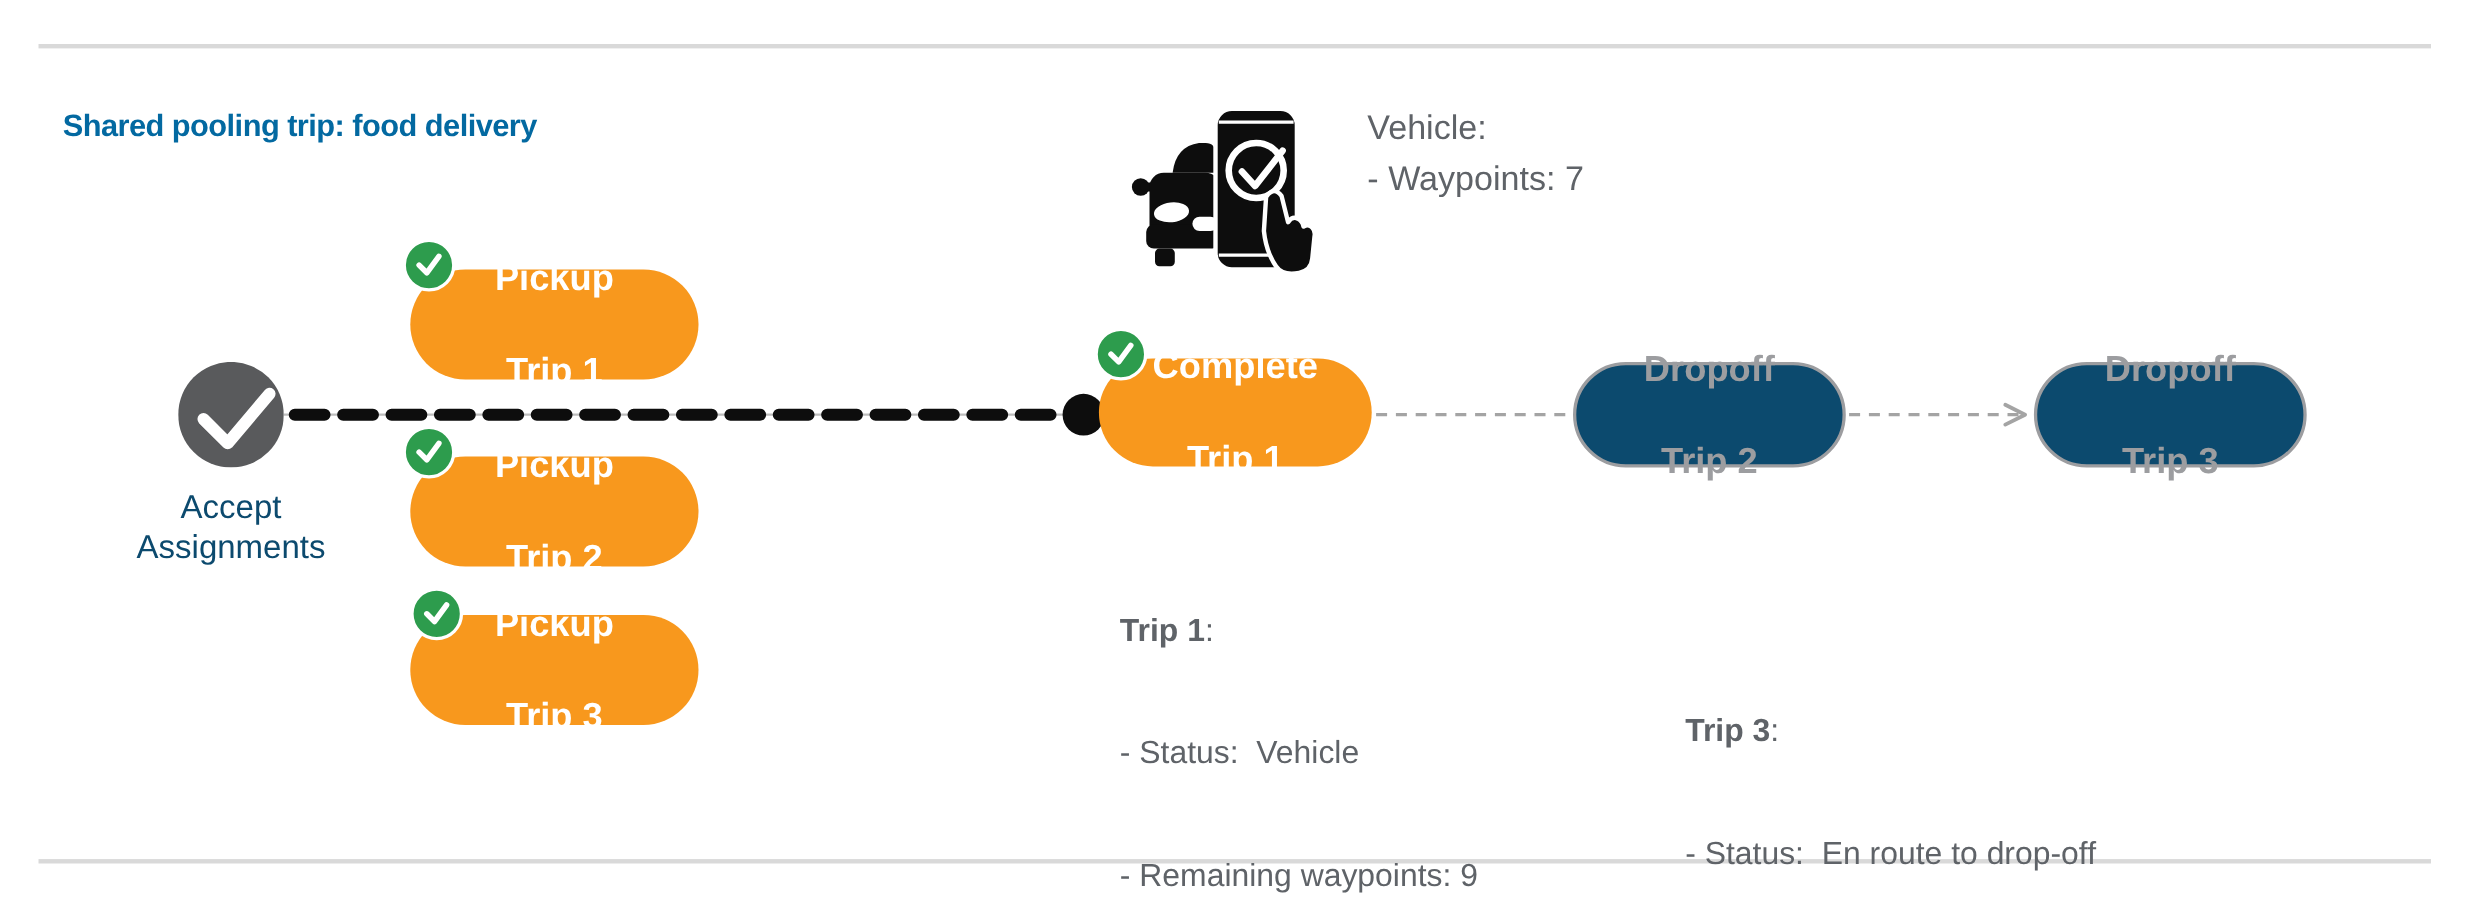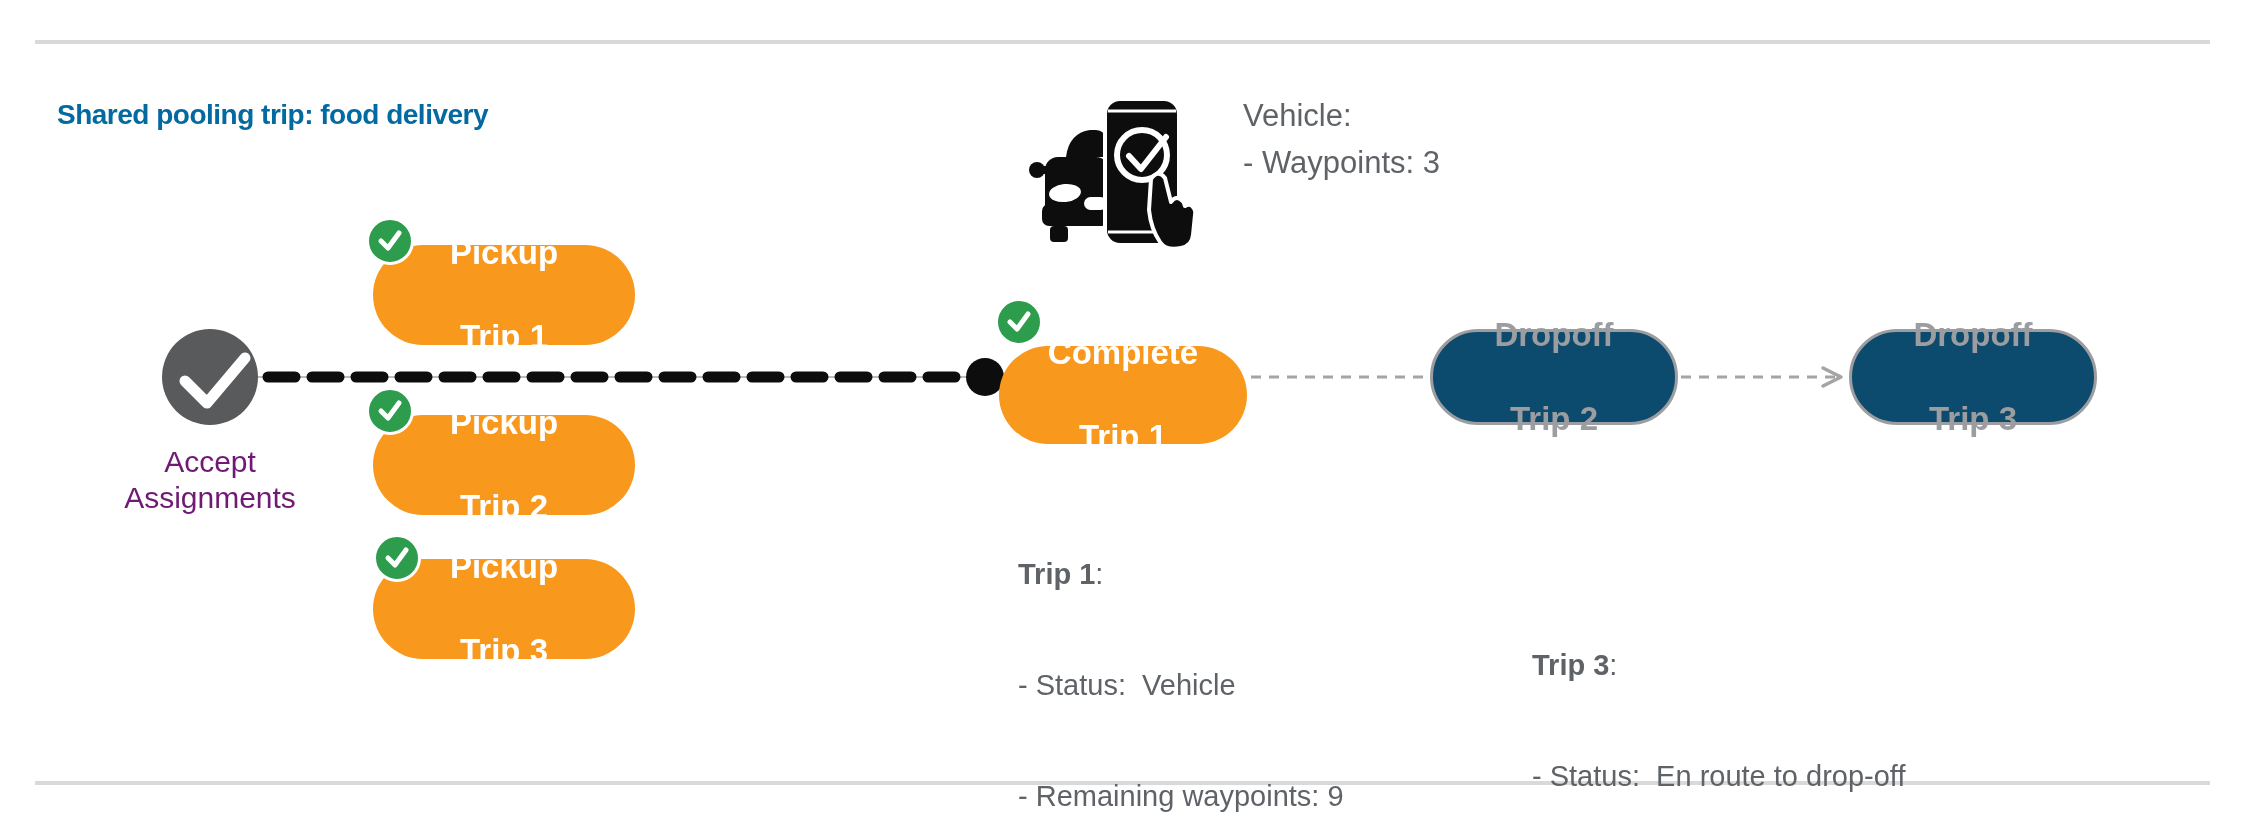--- a/index.html
+++ b/index.html
@@ -45,21 +45,21 @@
   .lines-layer { position: absolute; left: 0; top: 0; pointer-events: none; }
   .accept-node { position: absolute; left: 162px; top: 329px; }
   .accept-label {
     position: absolute;
     left: 55px;
     top: 444px;
     width: 310px;
     text-align: center;
     font-size: 30px;
     line-height: 36px;
-    color: #701a75;
+    color: #0c4a6e;
   }
   .pill {
     position: absolute;
     display: flex;
     flex-direction: column;
     align-items: center;
     justify-content: center;
     border-radius: 60px;
     font-size: 33px;
     font-weight: 700;
@@ -70,21 +70,21 @@
     gap: 44px;
   }
   .pill--orange {
     width: 262px;
     height: 100px;
     background: #f8981d;
     color: #ffffff;
   }
   .pill--complete {
     left: 999px;
-    top: 346px;
+    top: 326px;
     width: 248px;
     height: 98px;
   }
   .pill--outline {
     width: 248px;
     height: 96px;
     background: #0c4a6e;
     border: 3.5px solid #9c9da0;
     color: #9c9da0;
   }
@@ -145,21 +145,21 @@
     <rect x="85" y="19" width="74" height="146" rx="15" fill="#0d0d0d" stroke="#ffffff" stroke-width="4"></rect>
     <line x1="88" y1="31" x2="156" y2="31" stroke="#ffffff" stroke-width="3"></line>
     <line x1="88" y1="152" x2="156" y2="152" stroke="#ffffff" stroke-width="3"></line>
     <circle cx="122" cy="75" r="25" fill="none" stroke="#ffffff" stroke-width="6"></circle>
     <path d="M109 76 L121 89 L146 57" fill="none" stroke="#ffffff" stroke-width="6" stroke-linecap="round" stroke-linejoin="round"></path>
     <path d="M131 99 q7 -10 14 -1 l6 24 q4 -6 9 -3 q4 2 5 7 q5 -3 8 1 q3 3 2 8 l-2 20 q-1 11 -12 13 q-15 3 -21 -6 q-9 -13 -11 -32 z" fill="#0d0d0d" stroke="#ffffff" stroke-width="4" stroke-linejoin="round"></path>
   </svg>
 
   <div class="vehicle-text">
     <div><span class="hdr">Vehicle</span><span>:</span></div>
-    <div>- Waypoints: 3</div>
+    <div>- Waypoints: 7</div>
   </div>
 
   <svg class="lines-layer" width="2245" height="825" viewBox="0 0 2245 825">
     <line x1="258" y1="377" x2="984" y2="377" stroke="#bdbdbd" stroke-width="2"></line>
     <line x1="268" y1="377" x2="958" y2="377" stroke="#0d0d0d" stroke-width="11" stroke-dasharray="27 17" stroke-linecap="round"></line>
     <circle cx="985" cy="377" r="19" fill="#0d0d0d"></circle>
     <line x1="1251" y1="377" x2="1428" y2="377" stroke="#a4a4a4" stroke-width="3" stroke-dasharray="10 8"></line>
     <line x1="1681" y1="377" x2="1838" y2="377" stroke="#a4a4a4" stroke-width="3" stroke-dasharray="10 8"></line>
     <polyline points="1823,368 1841,377 1823,386" fill="none" stroke="#a4a4a4" stroke-width="3.5" stroke-linecap="round" stroke-linejoin="round"></polyline>
   </svg>

